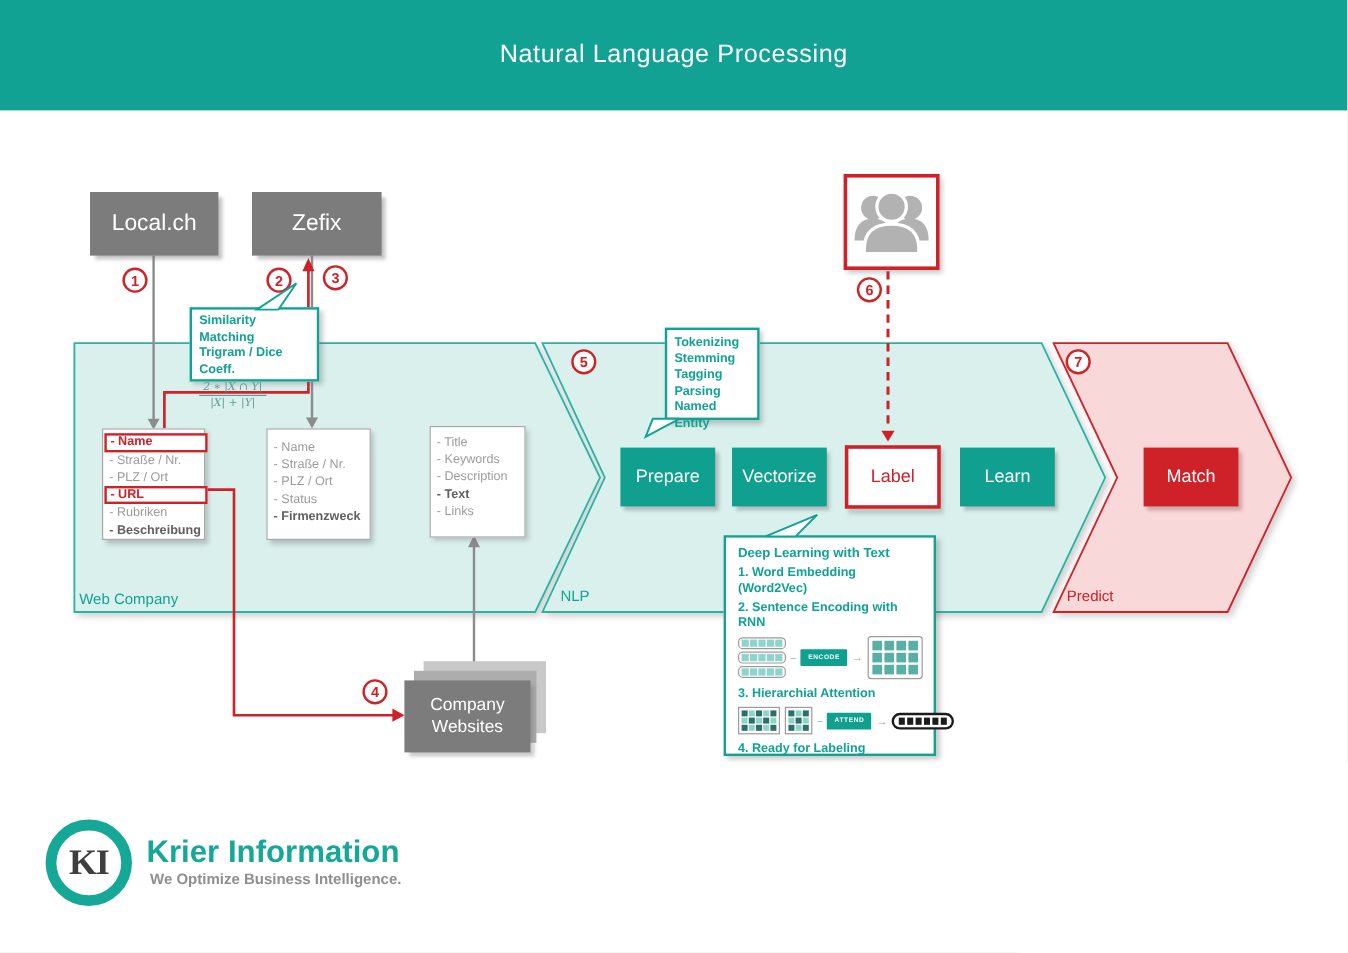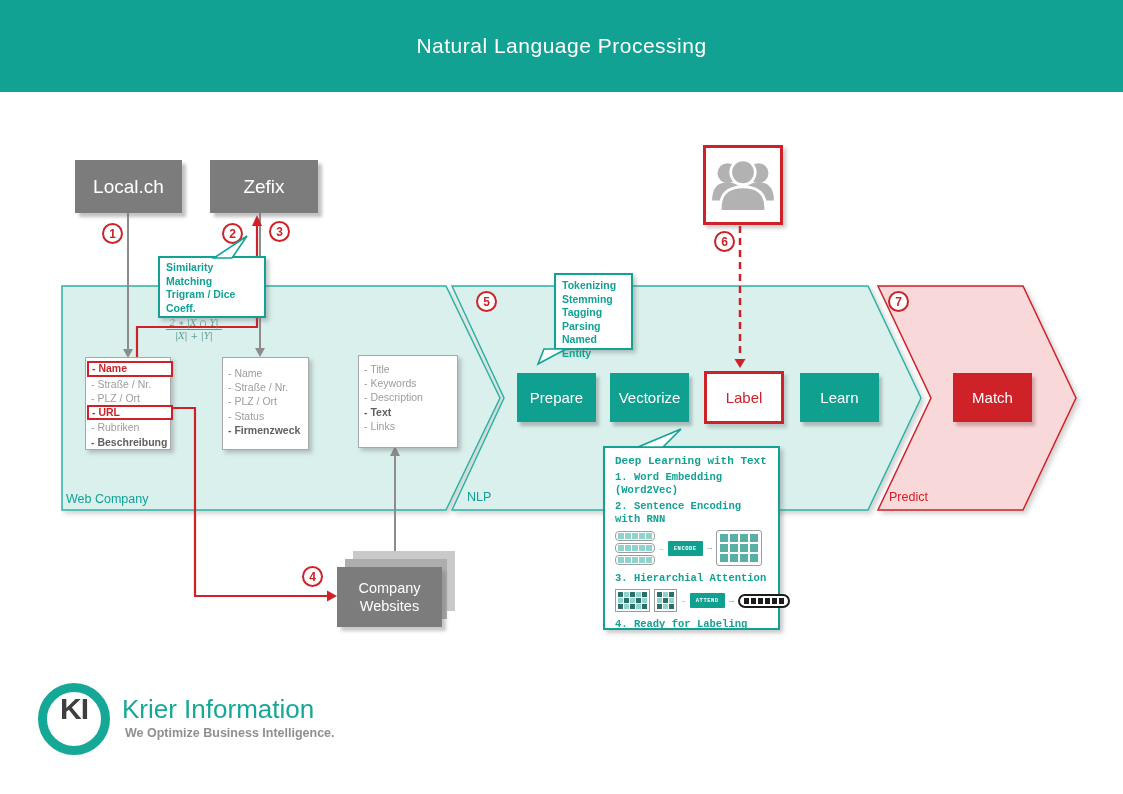--- a/index.html
+++ b/index.html
@@ -73,21 +73,21 @@
 
   
   .people-box {
     position:absolute; left:703px; top:145px; width:80px; height:80px;
     background:#fff; border:3px solid #CE2128;
     box-shadow:3px 3px 4px rgba(100,100,100,.35);
     display:flex; align-items:center; justify-content:center; z-index:4;
   }
 
   
-  .deep { left:603px; top:446px; width:177px; height:184px; padding:7px 10px; z-index:5;font-family:Liberation Mono, monospace; }
+  .deep { left:603px; top:446px; width:177px; height:184px; padding:7px 10px; z-index:5; }
   .deep .title { font-size:11px; font-weight:700; margin-bottom:4px; }
   .deep .step { font-size:10.5px; font-weight:600; line-height:13px; margin-bottom:3px; }
   .diag { display:flex; align-items:center; gap:4px; margin:4px 0 6px 0; }
   .pillcol { display:flex; flex-direction:column; gap:2px; }
   .pill { display:flex; gap:1px; border:1px solid #9c9c9c; border-radius:4px; padding:1px 2px; background:#fff; }
   .pill i { display:block; width:6px; height:6px; background:#8ED4CC; }
   .mini-btn { background:#0FA090; color:#fff; font-size:5.5px; letter-spacing:.5px;
     padding:4px 6px; border-radius:1px; font-weight:700; }
   .dash { color:#9c9c9c; font-size:8px; }
   .arr { color:#9c9c9c; font-size:9px; }
@@ -110,24 +110,24 @@
   .stack-front {
     background:#7C7C7C; color:#fff; font-size:14.5px; text-align:center;
     display:flex; flex-direction:column; align-items:center; justify-content:center;
     box-shadow:4px 4px 3px rgba(120,120,120,.4); line-height:18px; z-index:4;
   }
 
   
   .logo-circle {
     position:absolute; left:38px; top:683px; width:72px; height:72px;
     border:9px solid #16A897; border-radius:50%; background:#fff;
-    display:flex; justify-content:center;
+    display:flex; align-items:center; justify-content:center;font-family:Liberation Serif, serif;
   }
   .logo-circle span { font-size:30px; font-weight:700; color:#3F3F3F; letter-spacing:-1px; }
-  .brand-name { position:absolute; left:122px; top:694px; font-size:26px; color:#16A897; font-weight:400; }
+  .brand-name { position:absolute; left:122px; top:694px; font-size:26px; color:#16A897; font-weight:700; }
   .brand-tagline { position:absolute; left:125px; top:726px; font-size:12.5px; color:#8F8F8F; font-weight:600; }
 </style>
 </head>
 <body>
 
 <div id="canvas">
 
   <div class="header">
     <h1>Natural Language Processing</h1>
   </div>
@@ -215,21 +215,21 @@
   </div>
 
   <div class="field-box" style="left:222px; top:357px; width:87px; height:93px; padding-top:8px;">
     <div class="row">- Name</div>
     <div class="row">- Straße / Nr.</div>
     <div class="row">- PLZ / Ort</div>
     <div class="row">- Status</div>
     <div class="row b">- Firmenzweck</div>
   </div>
 
-  <div class="field-box" style="left:358px; top:355px; width:100px; height:93px; padding-top:6px;">
+  <div class="field-box" style="left:358px; top:355px; width:80px; height:93px; padding-top:6px;">
     <div class="row">- Title</div>
     <div class="row">- Keywords</div>
     <div class="row">- Description</div>
     <div class="row b">- Text</div>
     <div class="row">- Links</div>
   </div>
 
   <div class="proc teal" style="left:610px; top:373px; width:79px;">Vectorize</div>
   <div class="proc teal" style="left:517px; top:373px; width:79px;">Prepare</div>
   <div class="proc teal" style="left:800px; top:373px; width:79px;">Learn</div>

